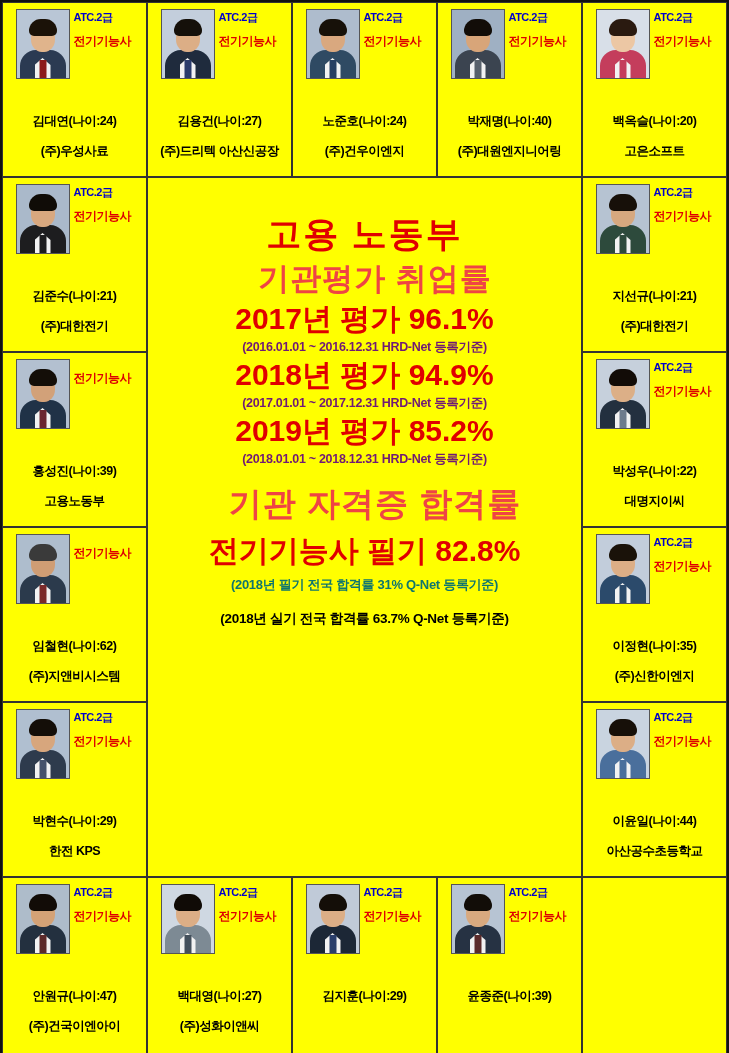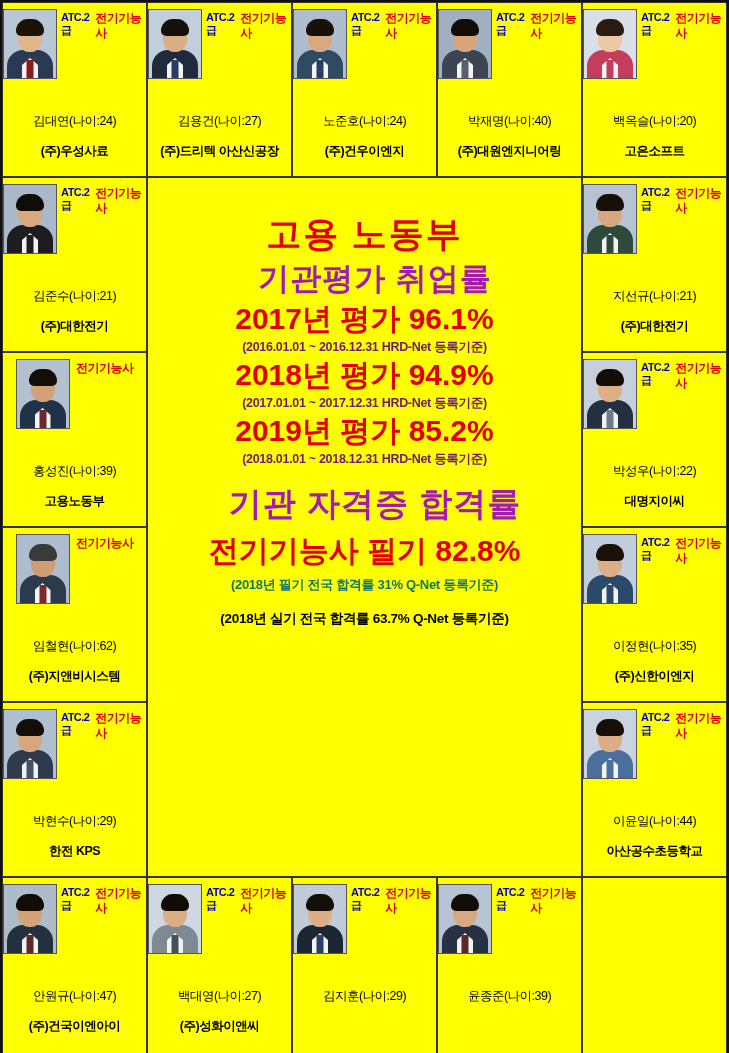--- a/index.html
+++ b/index.html
@@ -68,52 +68,53 @@
     position:absolute;left:50%;bottom:0;width:16px;height:20px;
     transform:translateX(-50%);
     background:#f2f2f2;
     clip-path:polygon(50% 0,100% 35%,100% 100%,0 100%,0 35%);
   }
   .photo .tie{
     position:absolute;left:50%;bottom:0;width:7px;height:18px;
     transform:translateX(-50%);
   }
   .cert{
-    display:flex;flex-direction:row;align-items:flex-start;
-    justify-content:space-between;
+    display:flex;flex-direction:column;align-items:flex-start;
+    justify-content:center;
     padding-top:2px;
     min-width:60px;
+    gap:10px;
   }
   .cert .l1{
     color:#0000cc;font-weight:bold;font-size:11px;letter-spacing:-0.5px;line-height:13px;
   }
   .cert .l2{
     color:#dd0000;font-weight:bold;font-size:12px;letter-spacing:-0.5px;line-height:15px;
   }
   .name{
-    font-size:12.5px;color:#000;font-weight:normal;
+    font-size:12.5px;color:#000;font-weight:bold;
     margin-top:12px;text-align:center;letter-spacing:-0.5px;
   }
   .org{
     font-size:12.5px;color:#000;font-weight:bold;
     margin-top:13px;text-align:center;letter-spacing:-0.5px;
   }
   .center-block{
     grid-column:2 / span 3;
     grid-row:2 / span 4;
     border:1px solid #333;
     box-sizing:border-box;
     background:#ffff00;
     display:flex;flex-direction:column;
     align-items:center;
     justify-content:flex-start;
     padding-top:34px;
   }
   .c-red{color:#e00000;font-weight:bold;}
-  .c-blue{color:#a21caf;font-weight:bold;margin-left:21px;}
+  .c-blue{color:#ef4444;font-weight:bold;margin-left:21px;}
   .t1{font-size:35px;letter-spacing:2px;line-height:44px;}
   .t2{font-size:31px;letter-spacing:1px;line-height:42px;margin-top:2px;}
   .t3{font-size:30px;line-height:38px;margin-top:0;letter-spacing:0px;}
   .sub{font-size:12.5px;color:#701a75;font-weight:bold;margin-top:1px;letter-spacing:-0.3px;}
   .t4{font-size:33px;line-height:36px;margin-top:18px;letter-spacing:1px;}
   .t5{font-size:30px;line-height:38px;margin-top:10px;letter-spacing:0px;}
   .sub2{font-size:13px;color:#0f766e;font-weight:bold;margin-top:6px;letter-spacing:-0.3px;}
   .sub3{font-size:13.5px;color:#000;font-weight:bold;margin-top:16px;letter-spacing:-0.3px;}
 </style>
 </head>

